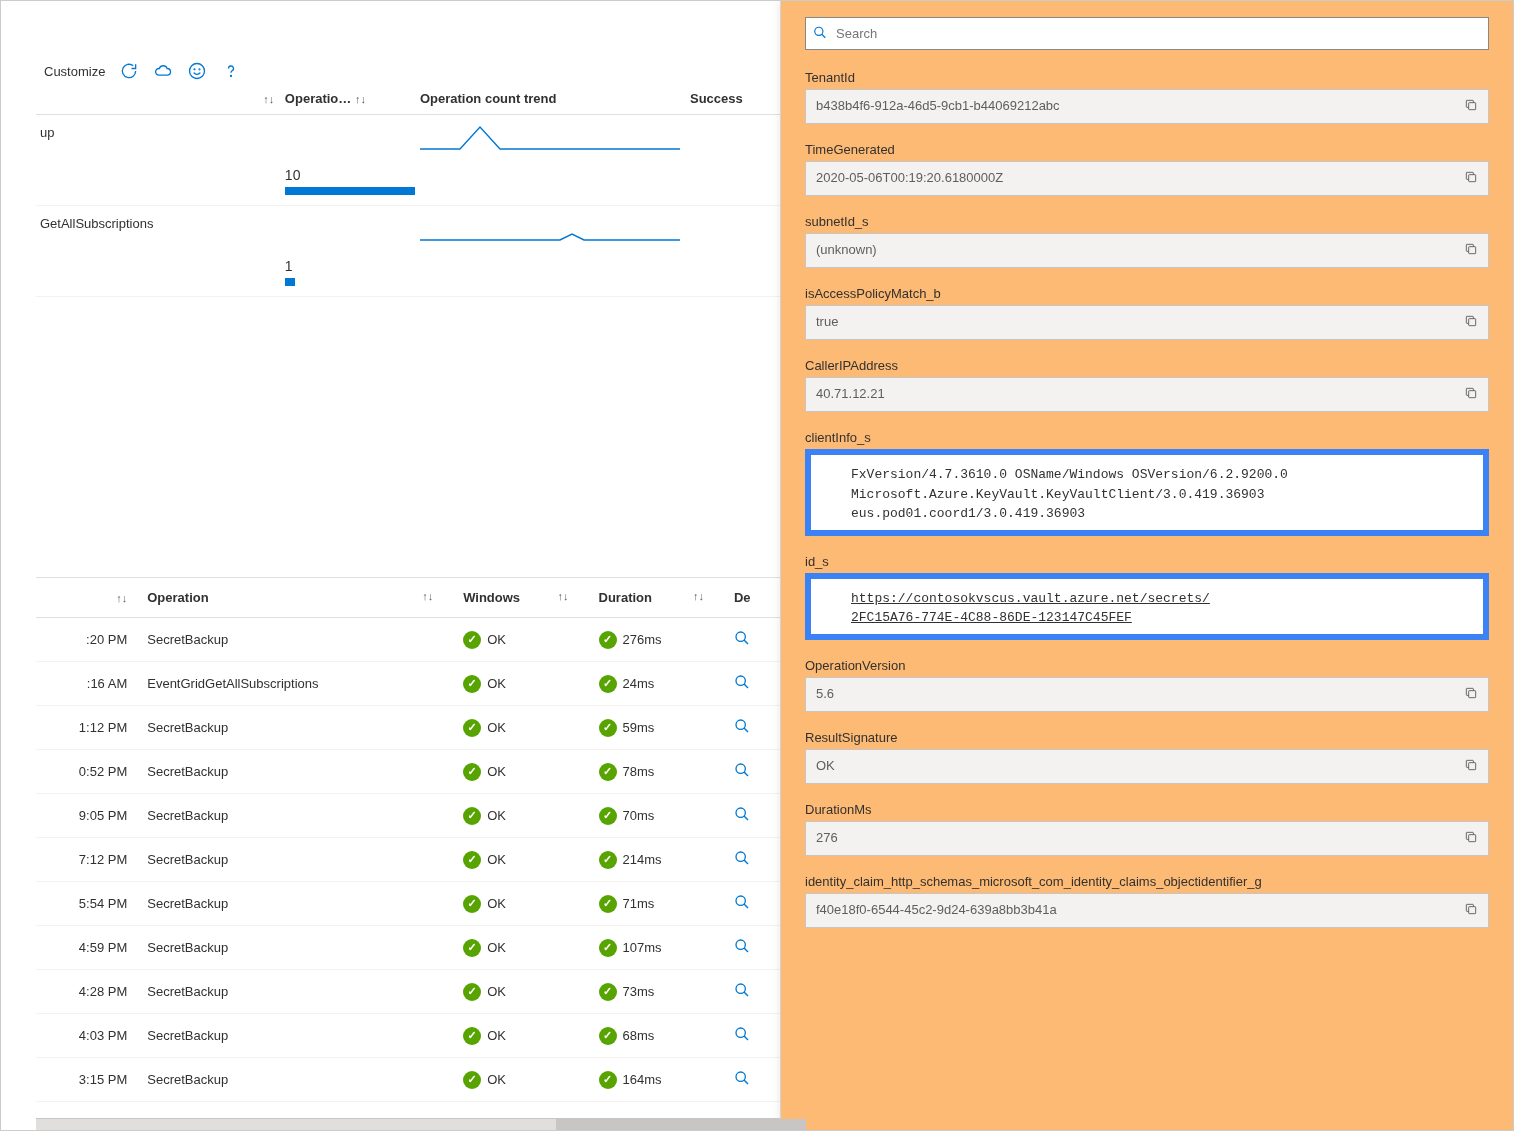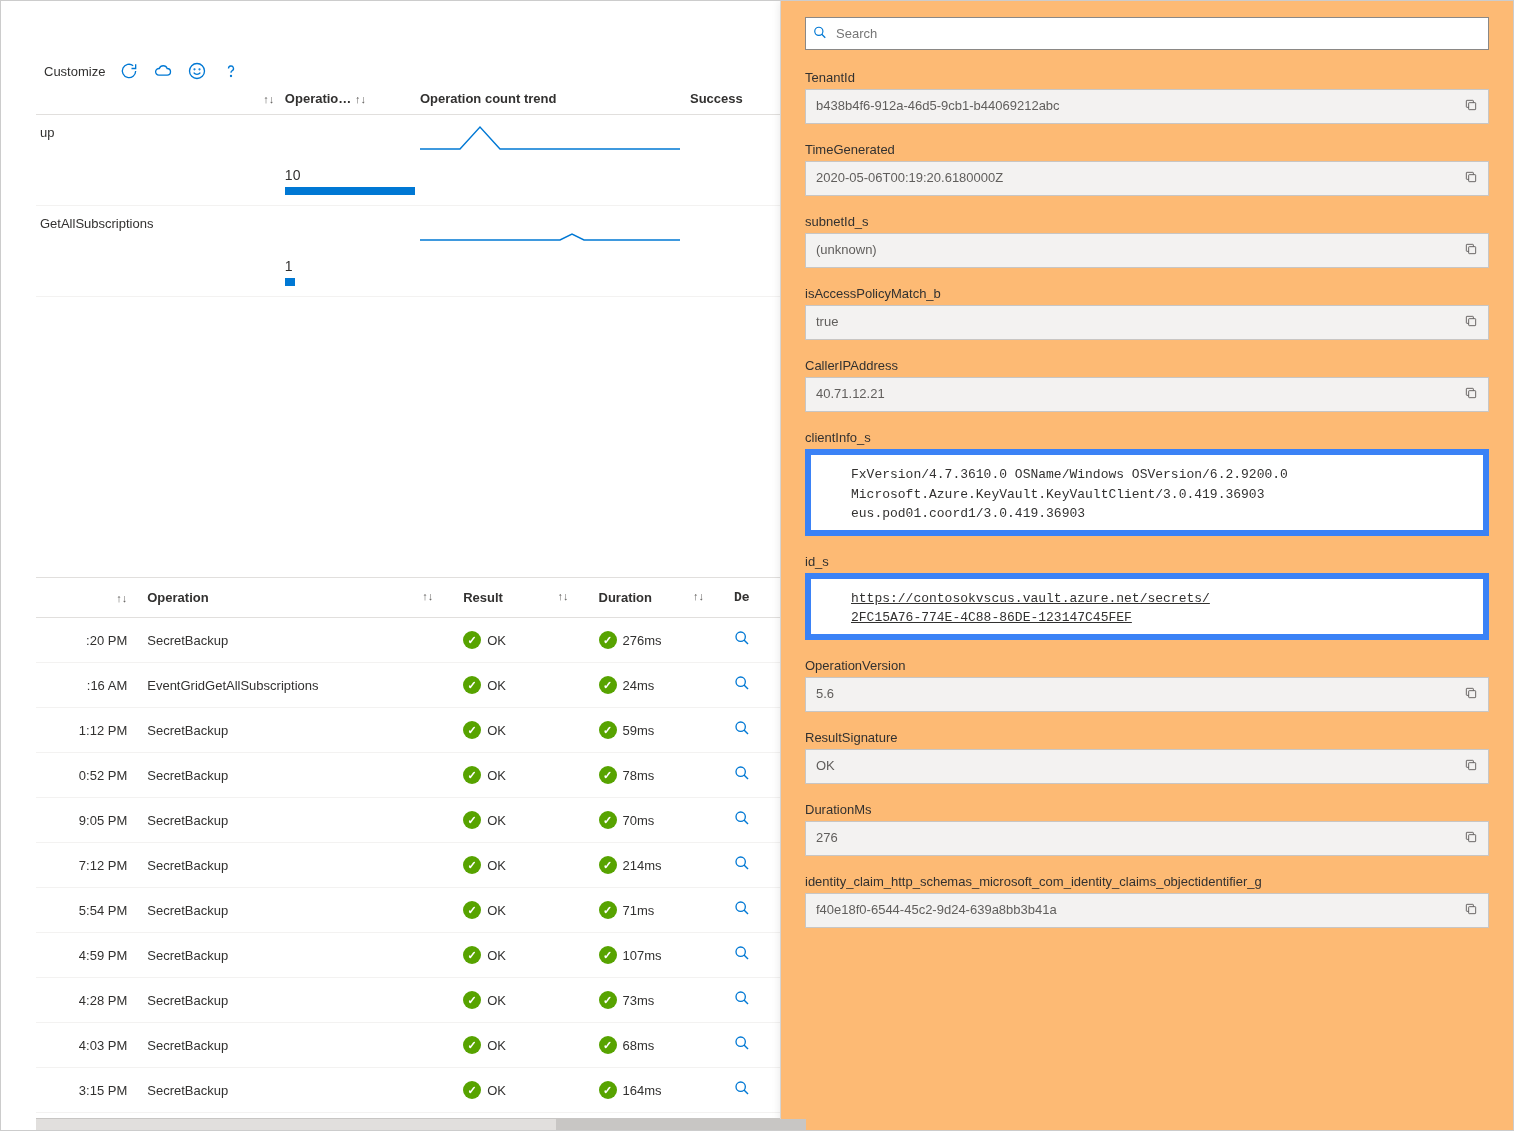--- a/index.html
+++ b/index.html
@@ -82,21 +82,21 @@
     align-items: center;
     padding: 12px 10px;
     border-bottom: 1px solid #e1dfdd;
   }
   .ops-header { font-weight: 600; }
   .ops-row { border-bottom: 1px solid #f3f2f1; }
   .c-time { width: 110px; text-align: right; padding-right: 20px;}
   .c-op { width: 350px; }
   .c-res { width: 150px; }
   .c-dur { width: 150px; }
-  .c-de { width: 40px; font-family: Liberation Mono, monospace; }
+  .c-de { width: 40px; }
   .status-ok {
     display: inline-flex;
     align-items: center;
     gap: 6px;
   }
   .ok-circle {
     width: 18px; height: 18px; border-radius: 50%; background: #57a300;
     display: inline-flex; align-items: center; justify-content: center;
   }
   .ok-circle::after {
@@ -223,21 +223,21 @@
             <polyline fill="none" stroke="#0078d4" stroke-width="1.4" points="0,24 20,24 40,24 60,24 80,24 100,24 120,24 140,24 152,18 164,24 180,24 200,24 220,24 240,24 260,24"></polyline>
           </svg></div>
         <div class="col-success"></div>
       </div>
     </div>
 
   <div class="ops-table">
     <div class="ops-header">
       <div class="c-time"><span class="sort-arrows">↑↓</span></div>
       <div class="c-op"><span>Operation</span>&nbsp;&nbsp;&nbsp;<span class="sort-arrows" style="float:right;margin-right:30px;">↑↓</span></div>
-      <div class="c-res"><span>Result</span>&nbsp;&nbsp;&nbsp;<span class="sort-arrows" style="float:right;margin-right:30px;">↑↓</span></div>
+      <div class="c-res"><span>Windows</span>&nbsp;&nbsp;&nbsp;<span class="sort-arrows" style="float:right;margin-right:30px;">↑↓</span></div>
       <div class="c-dur"><span>Duration</span>&nbsp;<span class="sort-arrows" style="float:right;margin-right:30px;">↑↓</span></div>
       <div class="c-de">De</div>
     </div>
     <div id="ops-body">
         <div class="ops-row">
           <div class="c-time">:20 PM</div>
           <div class="c-op">SecretBackup</div>
           <div class="c-res"><span class="status-ok">
               <span class="ok-circle"></span>
               <span>OK</span>

